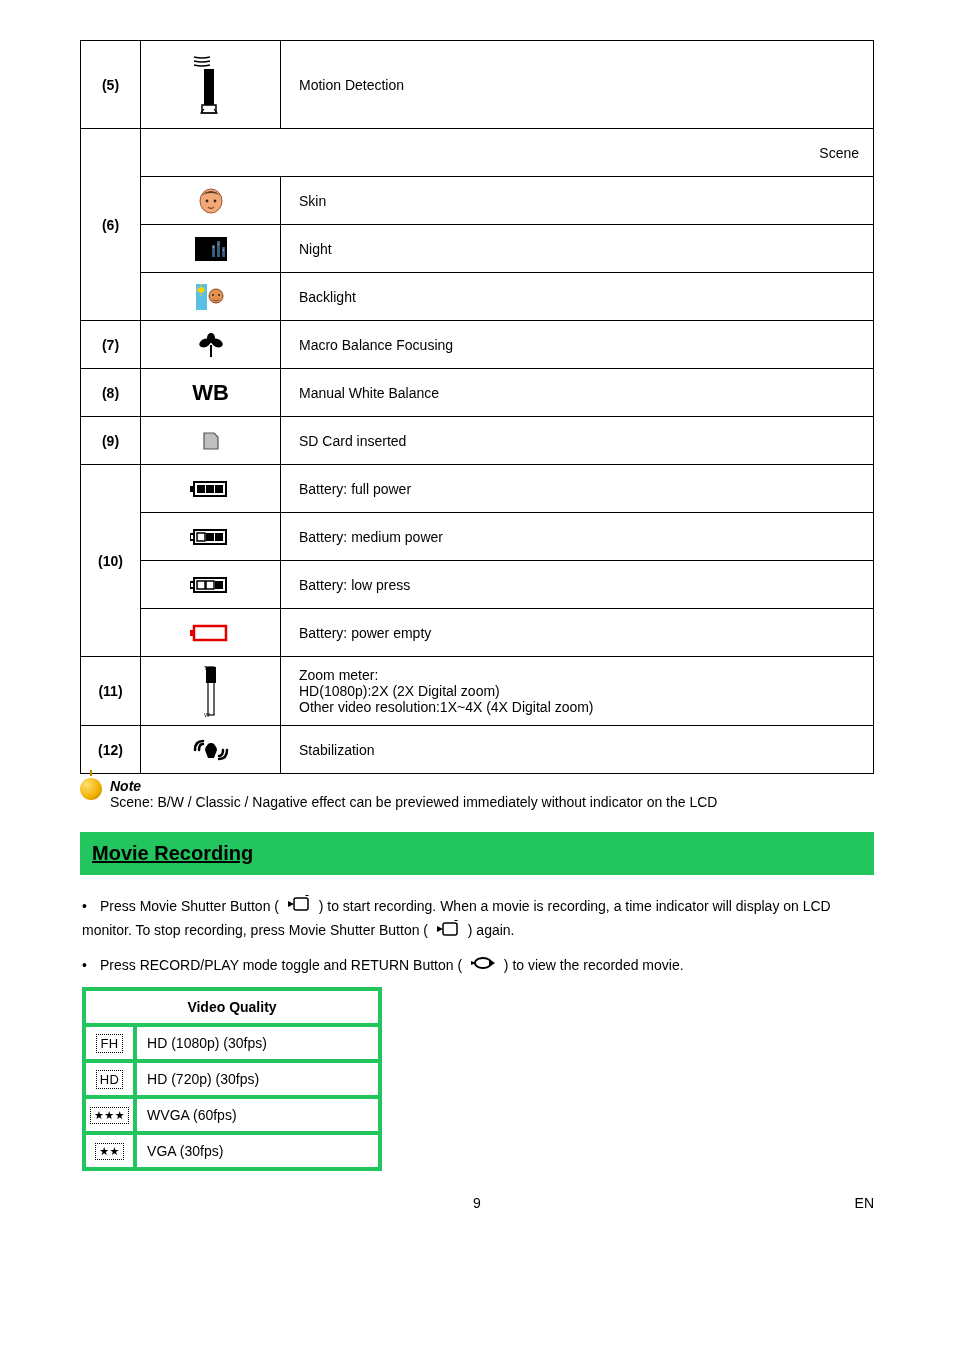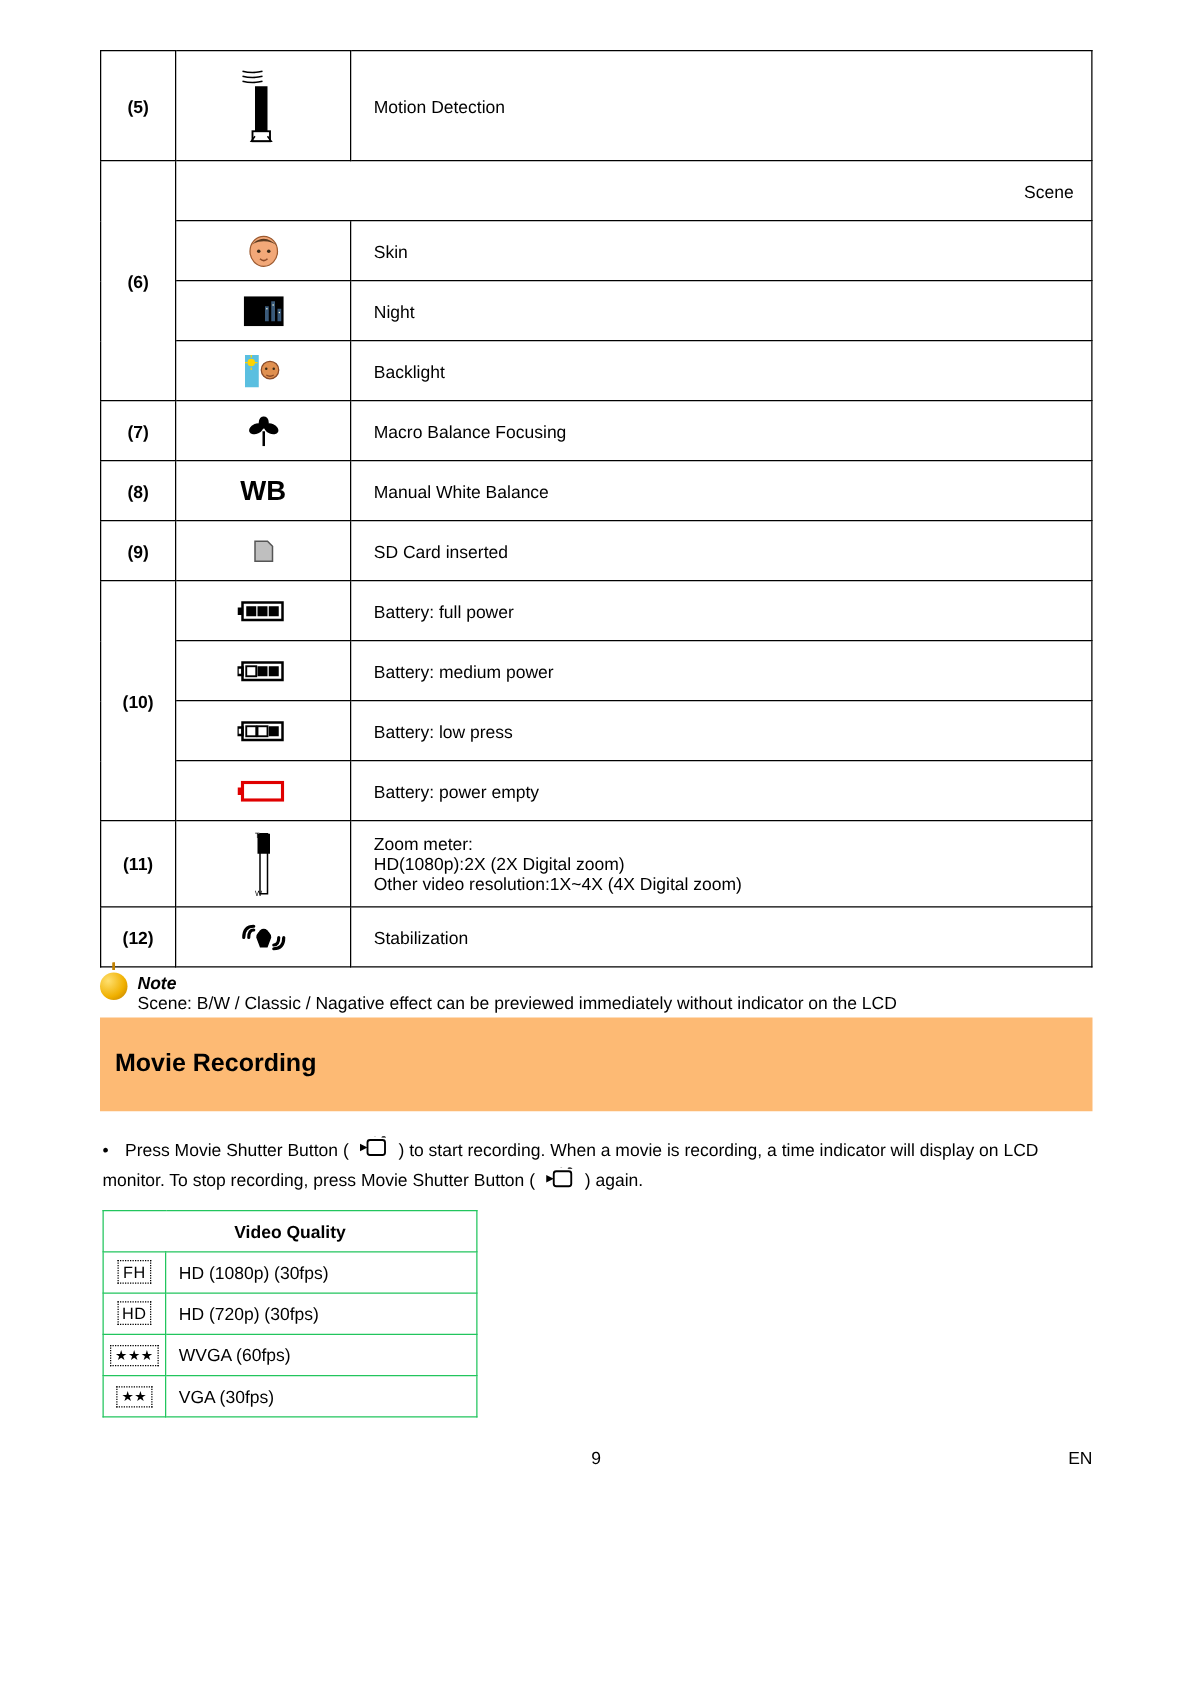--- a/index.html
+++ b/index.html
@@ -36,54 +36,55 @@
   }
   .main-table .scene-header {
     text-align: right;
     padding-left: 4px;
   }
   .tall-row td { height: 88px; }
   .short-row td { height: 48px; }
 
   .icon-svg { display: inline-block; vertical-align: middle; }
 
-  .note-block { display: flex; align-items: flex-start; gap: 8px; margin-bottom: 4px; justify-content: space-between; }
+  .note-block { display: flex; align-items: flex-start; gap: 8px; margin-bottom: 22px; justify-content: space-between; }
   .note-bulb {
     width: 22px; height: 22px; flex: 0 0 22px;
     background: radial-gradient(circle at 30% 30%, #ffe070, #f0b000 60%, #c08000 95%);
     border-radius: 50%;
     position: relative;
   }
   .note-bulb::before, .note-bulb::after {
     content: ""; position: absolute; background: #c08000;
     width: 2px; height: 6px; top: -8px; left: 50%; transform: translateX(-50%);
   }
   .note-text { flex: 1; }
   .note-text .note-title { font-weight: bold; font-style: italic; }
   .note-text .note-body { text-align: justify; }
 
   .section-header {
-    background: #fdba74;
-    padding: 26px 12px;
+    background: #22c55e;
+    padding: 10px 12px;
     margin-bottom: 20px;
+    text-decoration: underline;
   }
   .section-header h2 { font-size: 20px; font-weight: bold; }
 
   ul.bullets { list-style: none; padding-left: 2px; margin-bottom: 10px; }
   ul.bullets li { margin-bottom: 10px; line-height: 1.6; }
   ul.bullets li .bullet-dot { display:inline-block; width: 18px; }
   .inline-icon { display:inline-block; vertical-align: middle; margin: 0 3px; }
 
   .vq-table {
     border-collapse: collapse;
     width: 300px;
     margin-left: 2px;
   }
   .vq-table th, .vq-table td {
-    border: 1px solid #22c55e;
+    border: 4px solid #22c55e;
     padding: 8px 10px;
     font-size: 14px;
   }
   .vq-table th { text-align: center; font-weight: bold; }
   .vq-table .vq-icon { width: 50px; text-align: center; padding:4px; }
   .vq-table .vq-desc { padding-left: 10px; }
 
   .vq-badge {
     display:inline-block;
     border: 1.5px dotted #000;
@@ -313,20 +314,30 @@
     </span><span> ) to start recording. When a movie is recording, a time indicator will display on LCD monitor. To stop recording, press Movie Shutter Button ( </span>
     <span class="inline-icon">
       <svg width="26" height="18" viewBox="0 0 26 18">
           <rect x="8" y="3" width="14" height="12" rx="2" fill="none" stroke="#000" stroke-width="1.5"></rect>
           <polygon points="2,6 8,9 2,12" fill="#000"></polygon>
           <path d="M14 0 a3 3 0 0 1 6 0" fill="none" stroke="#000" stroke-width="1.3"></path>
           <polygon points="21,-1 23,1 19,1" fill="#000"></polygon>
         </svg>
     </span><span> ) again.</span>
   </li>
+  <li>
+    <span class="bullet-dot">•</span><span>Press RECORD/PLAY mode toggle and RETURN Button ( </span>
+    <span class="inline-icon">
+      <svg width="28" height="16" viewBox="0 0 28 16">
+          <path d="M6 8 a8 5 0 1 1 0 0.01" fill="none" stroke="#000" stroke-width="2"></path>
+          <polygon points="20,4 26,8 20,12" fill="#000"></polygon>
+          <polygon points="2,6 7,8 2,10" fill="#000"></polygon>
+        </svg>
+    </span><span> ) to view the recorded movie.</span>
+  </li>
 </ul>
 
 <table class="vq-table">
   <tbody>
       <tr>
         <th colspan="2">Video Quality</th>
       </tr>
   <tr>
     <td class="vq-icon"><span class="vq-badge">FH</span></td>
     <td class="vq-desc">HD (1080p) (30fps)</td>

